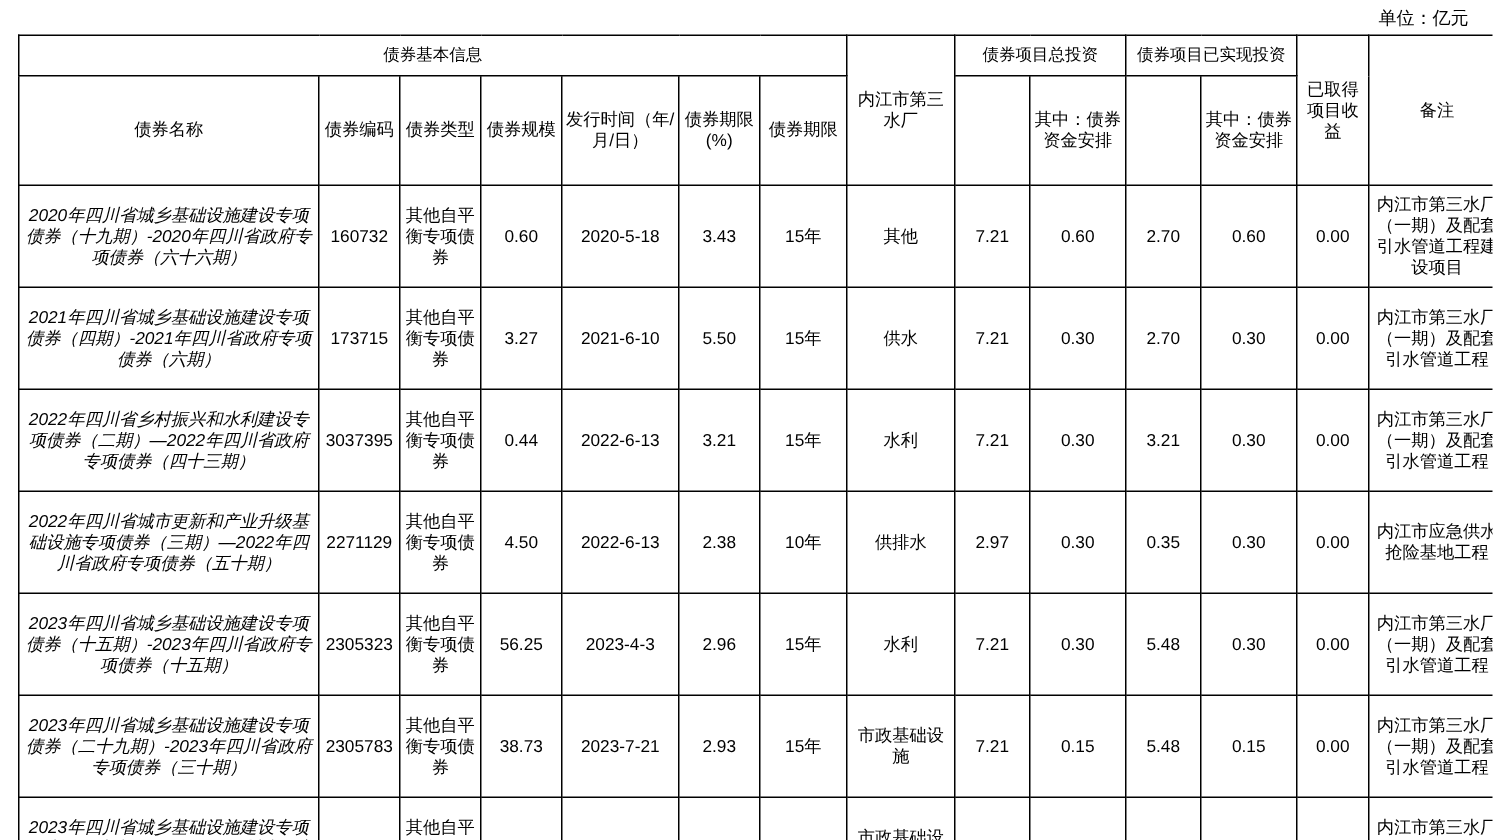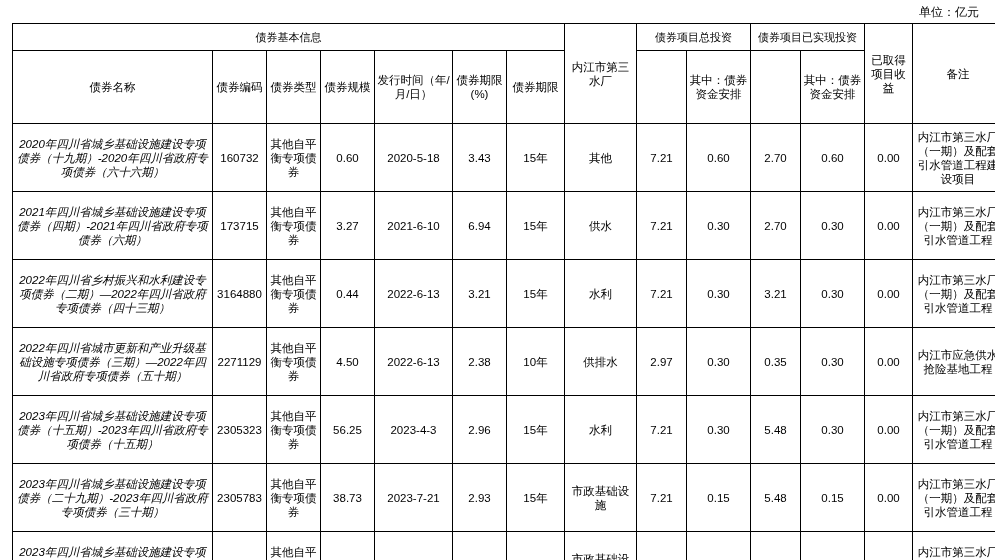--- a/index.html
+++ b/index.html
@@ -145,34 +145,34 @@
         <td>0.00</td>
         <td class="remark-cell">内江市第三水厂（一期）及配套引水管道工程建设项目</td>
       </tr>
 
       <tr class="row-cell">
         <td class="name-cell">2021年四川省城乡基础设施建设专项债券（四期）-2021年四川省政府专项债券（六期）</td>
         <td>173715</td>
         <td class="narrow-text">其他自平衡专项债券</td>
         <td>3.27</td>
         <td>2021-6-10</td>
-        <td>6.94</td>
+        <td>5.50</td>
         <td>15年</td>
         <td>供水</td>
         <td>7.21</td>
         <td>0.30</td>
         <td>2.70</td>
         <td>0.30</td>
         <td>0.00</td>
         <td class="remark-cell">内江市第三水厂（一期）及配套引水管道工程</td>
       </tr>
 
       <tr class="row-cell">
         <td class="name-cell">2022年四川省乡村振兴和水利建设专项债券（二期）—2022年四川省政府专项债券（四十三期）</td>
-        <td>3164880</td>
+        <td>3037395</td>
         <td class="narrow-text">其他自平衡专项债券</td>
         <td>0.44</td>
         <td>2022-6-13</td>
         <td>3.21</td>
         <td>15年</td>
         <td>水利</td>
         <td>7.21</td>
         <td>0.30</td>
         <td>3.21</td>
         <td>0.30</td>

